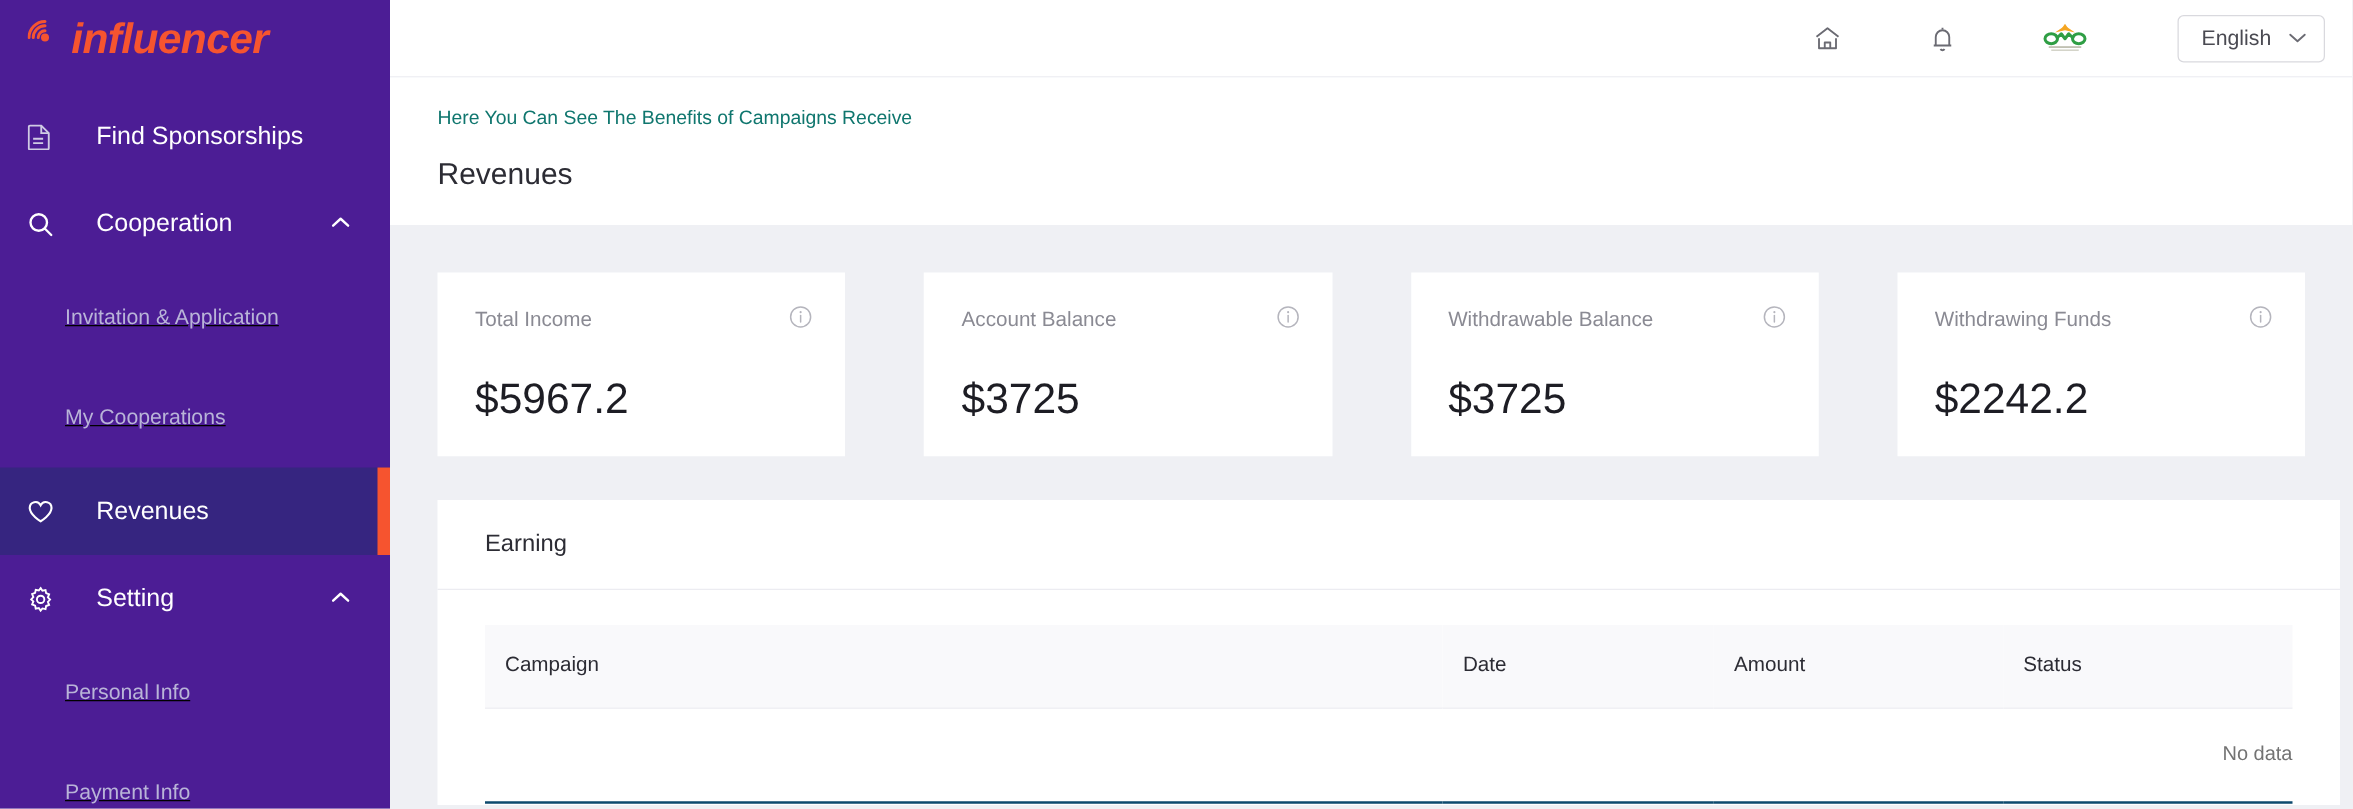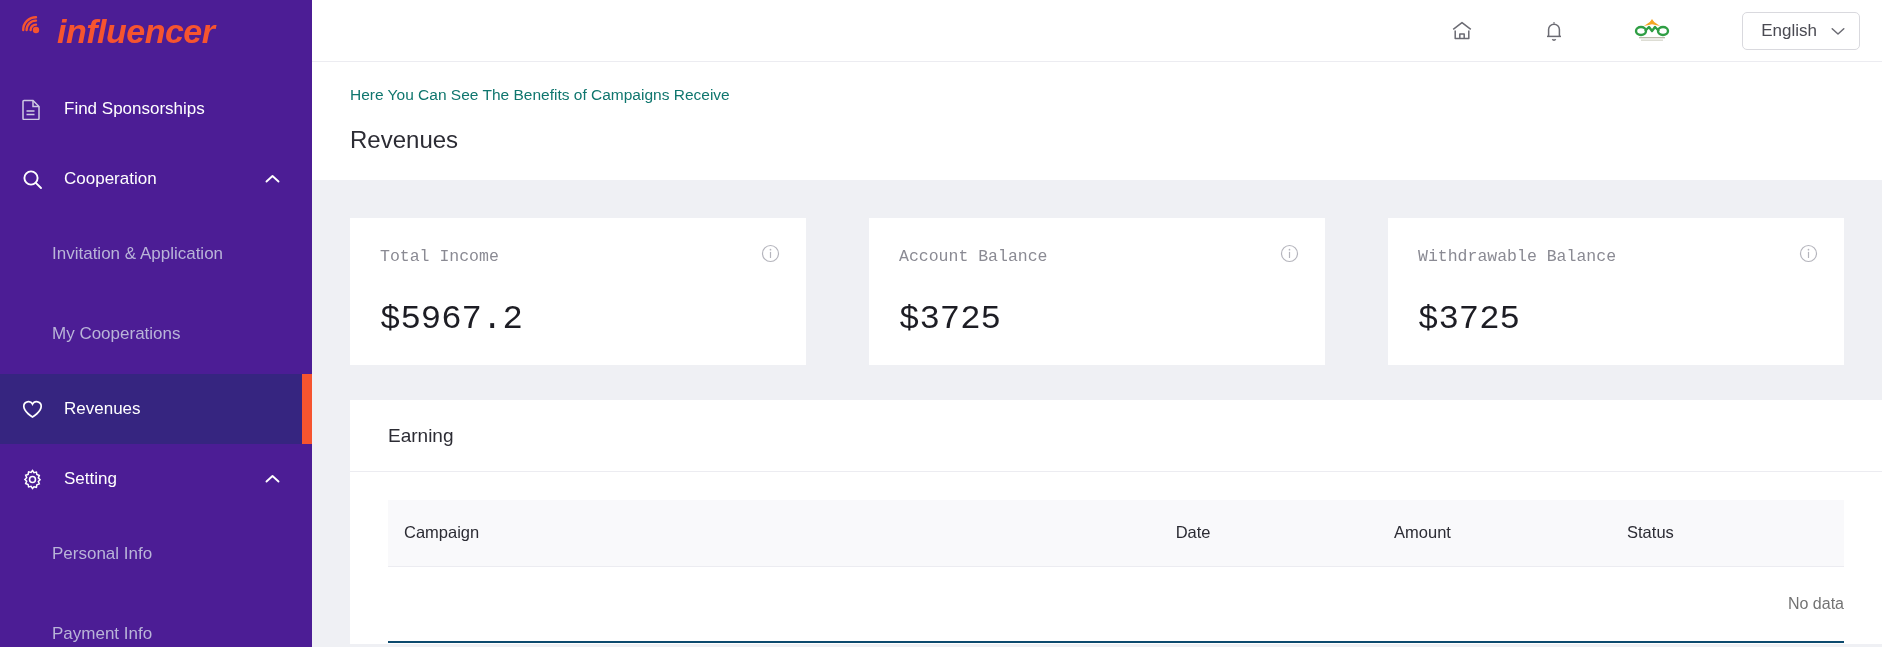--- a/index.html
+++ b/index.html
@@ -42,40 +42,41 @@
     position: relative;
     cursor: pointer;
   }
   .nav-row .ico {
     width: 26px; flex: 0 0 26px;
     display: flex; align-items: center; justify-content: flex-start;
     color: #ffffff;
   }
   .nav-label {
     color: #ffffff;
-    font-size: 17px;
-    margin-left: 16px;
+    font-size: 20px;
+    margin-left: 29px;
     white-space: nowrap;
   }
   .nav-row.active { background: #362580; }
   .nav-row.active::after {
     content: "";
     position: absolute; right: 0; top: 0; bottom: 0;
     width: 10px; background: #f6542f;
   }
   .chev {
     position: absolute; right: 32px; top: 50%;
     transform: translateY(-50%);
     color: #ffffff;
   }
   .sub-row {
     height: 80px;
     display: flex; align-items: center;
     padding-left: 52px;
     cursor: pointer;
+    text-decoration: underline;
   }
   .sub-label {
     color: #b9b4d8;
     font-size: 17px;
     white-space: nowrap;
   }
 
   
   .main {
     flex: 1 1 auto;
@@ -126,40 +127,39 @@
   }
   .subtitle { font-size: 15.5px; color: #0f766e; }
   .page-title { font-size: 24px; color: #2c2c34; margin-top: 22px; font-weight: 400; }
 
   .content { padding: 38px 0 0 38px; flex: 1 1 auto; min-height: 0; }
 
   .cards {
     display: flex;
     gap: 63px;
     padding-right: 38px;
-    font-family: Liberation Mono, monospace;
   }
   .card {
     flex: 1 1 0;
     background: #ffffff;
     height: 147px;
     padding: 26px 26px 0 30px;
     position: relative;
   }
   .card-head {
     display: flex; align-items: center; justify-content: space-between;
   }
   .card-label { font-size: 16.5px; color: #8a8a93; }
   .card-value { font-size: 34px; color: #1d1d24; margin-top: 32px; font-weight: 400; }
   .info-icon { color: #b5b5bd; cursor: pointer; display: block; }
 
   .panel {
     background: #ffffff;
     margin-top: 35px;
-    margin-right: 0;
+    margin-right: 10px;
     padding-bottom: 1px;
   }
   .panel-head {
     height: 72px;
     display: flex; align-items: center;
     padding-left: 38px;
     border-bottom: 1px solid #ececf1;
   }
   .panel-title { font-size: 19px; color: #2c2c34; }
 
@@ -359,20 +359,33 @@
               <svg width="19" height="19" viewBox="0 0 19 19" fill="none" stroke="#b5b5bd" stroke-width="1.2">
                 <circle cx="9.5" cy="9.5" r="8"></circle>
                 <path d="M9.5 8.4v5.1" stroke-linecap="round"></path>
                 <circle cx="9.5" cy="5.7" r="0.85" fill="#b5b5bd" stroke="none"></circle>
               </svg>
             </span>
           </div>
           <div class="card-value">$3725</div>
         </div>
 
+        <div class="card">
+          <div class="card-head">
+            <span class="card-label">Withdrawing Funds</span>
+            <span class="info-icon">
+              <svg width="19" height="19" viewBox="0 0 19 19" fill="none" stroke="#b5b5bd" stroke-width="1.2">
+                <circle cx="9.5" cy="9.5" r="8"></circle>
+                <path d="M9.5 8.4v5.1" stroke-linecap="round"></path>
+                <circle cx="9.5" cy="5.7" r="0.85" fill="#b5b5bd" stroke="none"></circle>
+              </svg>
+            </span>
+          </div>
+          <div class="card-value">$2242.2</div>
+        </div>
 
       </div>
 
       <section class="panel">
         <div class="panel-head">
           <span class="panel-title">Earning</span>
         </div>
         <div class="table-wrap">
           <table>
             <thead>

